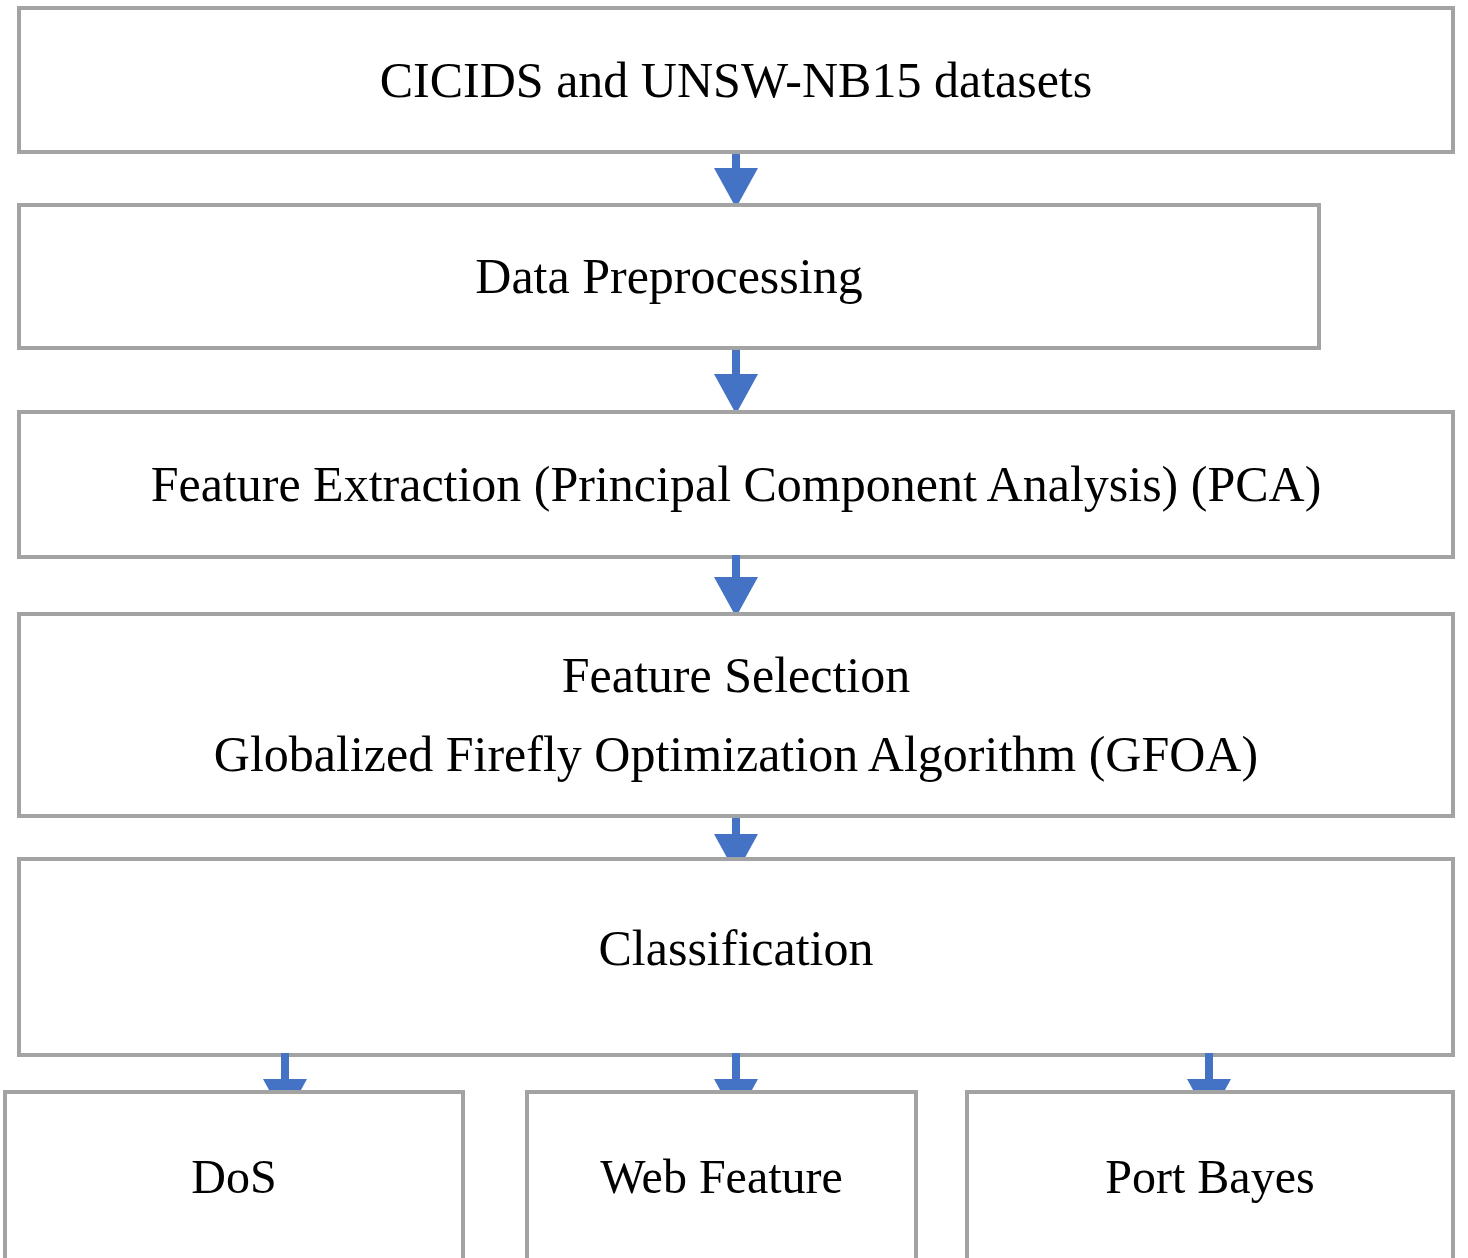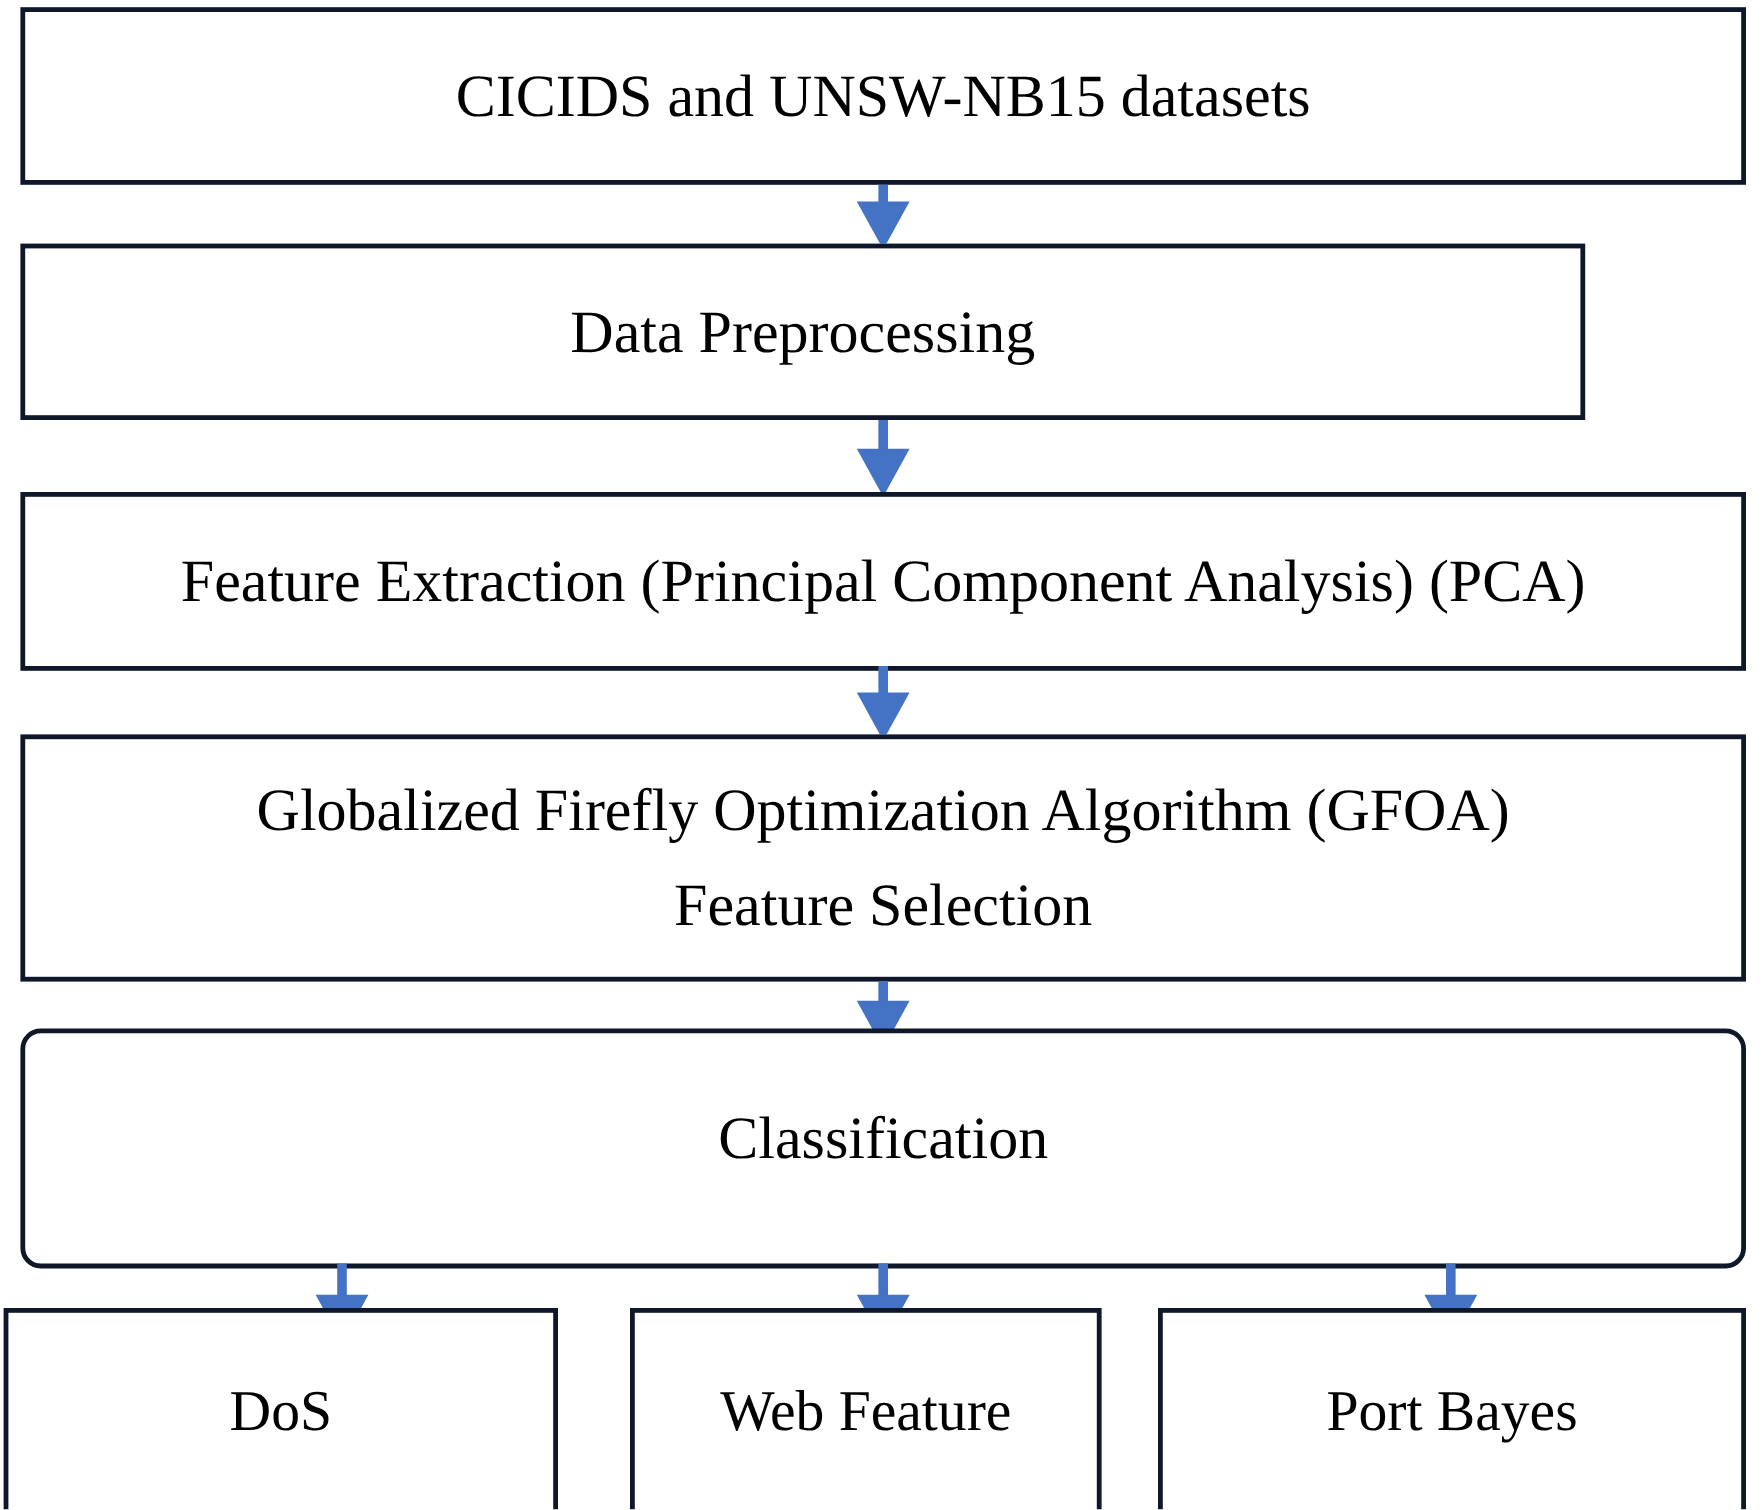--- a/index.html
+++ b/index.html
@@ -11,40 +11,40 @@
     position: relative;
     width: 1468px;
     height: 1258px;
     background: #ffffff;
     overflow: hidden;
     font-family: "Liberation Serif", "DejaVu Serif", serif;
   }
   .node {
     position: absolute;
     box-sizing: border-box;
-    border: 4px solid #0f172a;
+    border: 4px solid #a3a3a3;
     background: #ffffff;
     display: flex;
     flex-direction: column;
     align-items: center;
     justify-content: center;
     text-align: center;
     color: #000000;
     line-height: 1.22;
   }
   .node .line {
     display: block;
     white-space: nowrap;
   }
   
   #node-datasets     { left: 17px;  top: 6px;    width: 1438px; height: 148px; font-size: 50px; }
   #node-preproc      { left: 17px;  top: 203px;  width: 1304px; height: 147px; font-size: 50px; }
   #node-feat-extract { left: 17px;  top: 410px;  width: 1438px; height: 149px; font-size: 50px; }
   #node-feat-select  { left: 17px;  top: 612px;  width: 1438px; height: 206px; font-size: 50px; }
-  #node-classify     { left: 17px;  top: 857px;  width: 1438px; height: 200px; font-size: 50px; border-radius: 17px; }
+  #node-classify     { left: 17px;  top: 857px;  width: 1438px; height: 200px; font-size: 50px; }
   #node-classify .line:first-child { margin-bottom: 18px; }
   #node-feat-select .line:first-child { margin-bottom: 18px; }
 
   #node-dos       { left: 3px;   top: 1090px; width: 462px; height: 174px; font-size: 48px; }
   #node-web       { left: 525px; top: 1090px; width: 393px; height: 174px; font-size: 48px; }
   #node-portscan  { left: 965px; top: 1090px; width: 490px; height: 174px; font-size: 48px; }
 
   
   .arrow {
     position: absolute;
@@ -96,22 +96,22 @@
   <div class="node" id="node-feat-extract">
     <span class="line">Feature Extraction (Principal Component Analysis) (PCA)</span>
   </div>
 
   <div class="arrow" id="arrow-3" style="left:736px; top:555px;">
     <div class="shaft" style="height:28px;"></div>
     <div class="head" style="top:22px;"></div>
   </div>
 
   <div class="node" id="node-feat-select">
+    <span class="line">Feature Selection</span>
     <span class="line">Globalized Firefly Optimization Algorithm (GFOA)</span>
-    <span class="line">Feature Selection</span>
   </div>
 
   <div class="arrow" id="arrow-4" style="left:736px; top:818px;">
     <div class="shaft" style="height:22px;"></div>
     <div class="head" style="top:16px;"></div>
   </div>
 
   <div class="node" id="node-classify">
     <span class="line">Classification</span>
   </div>

